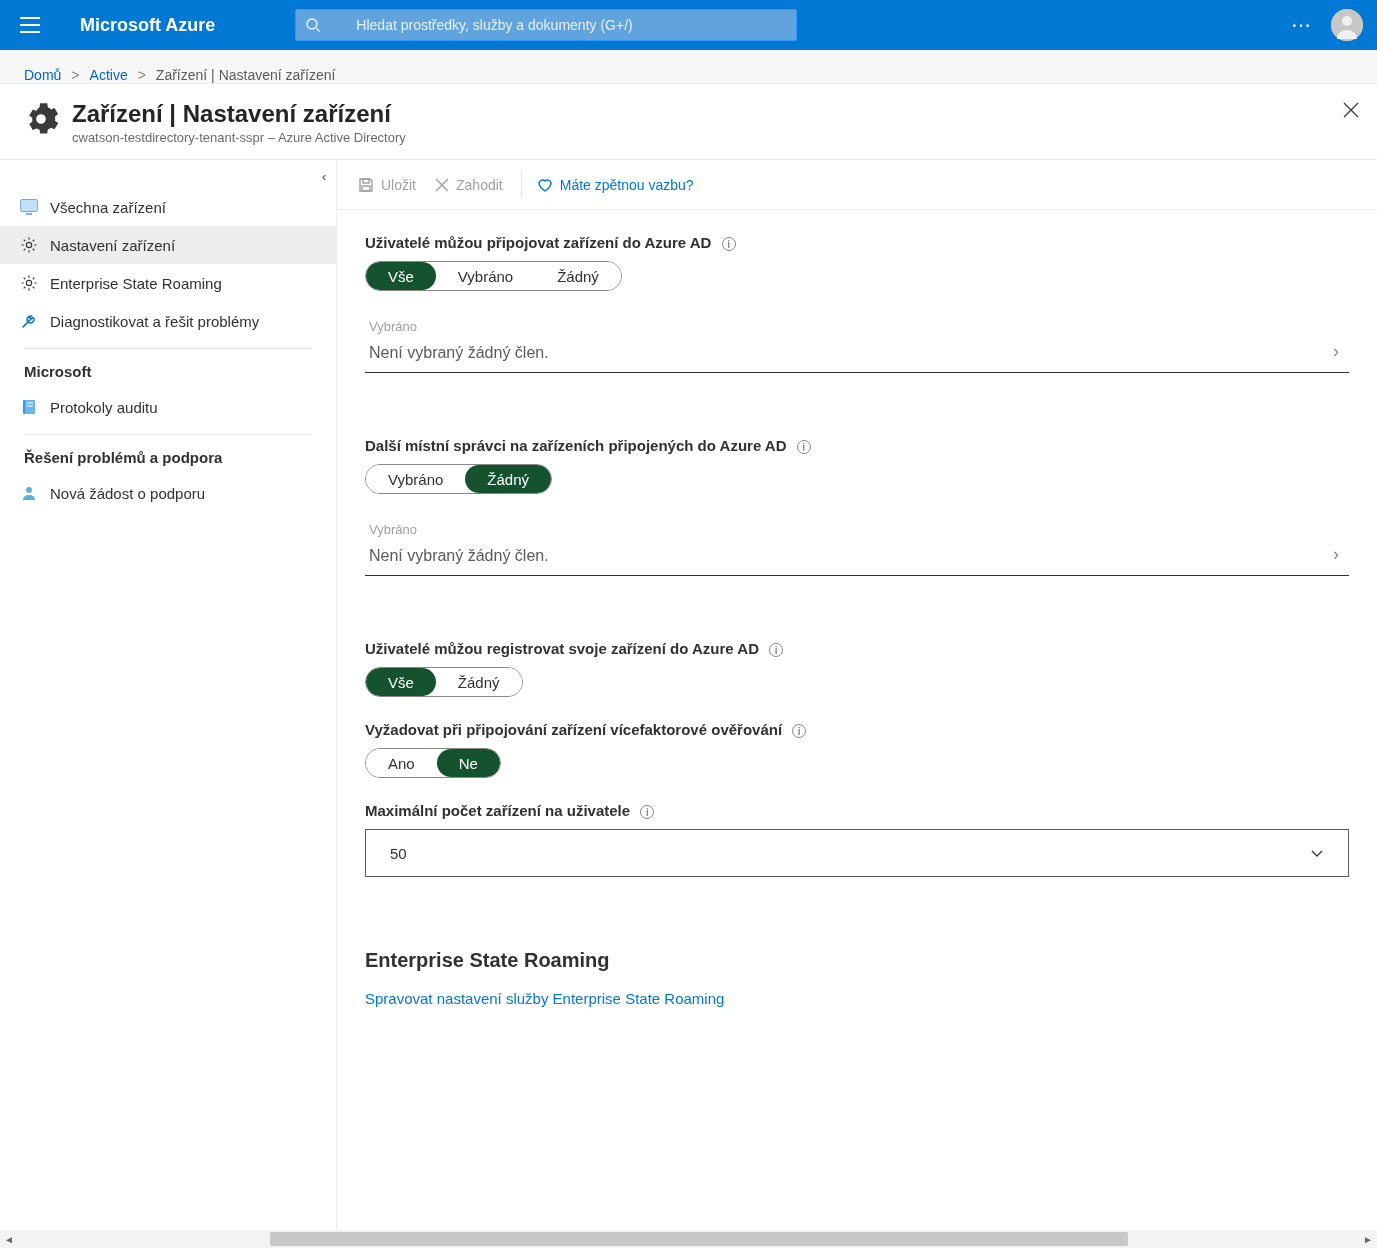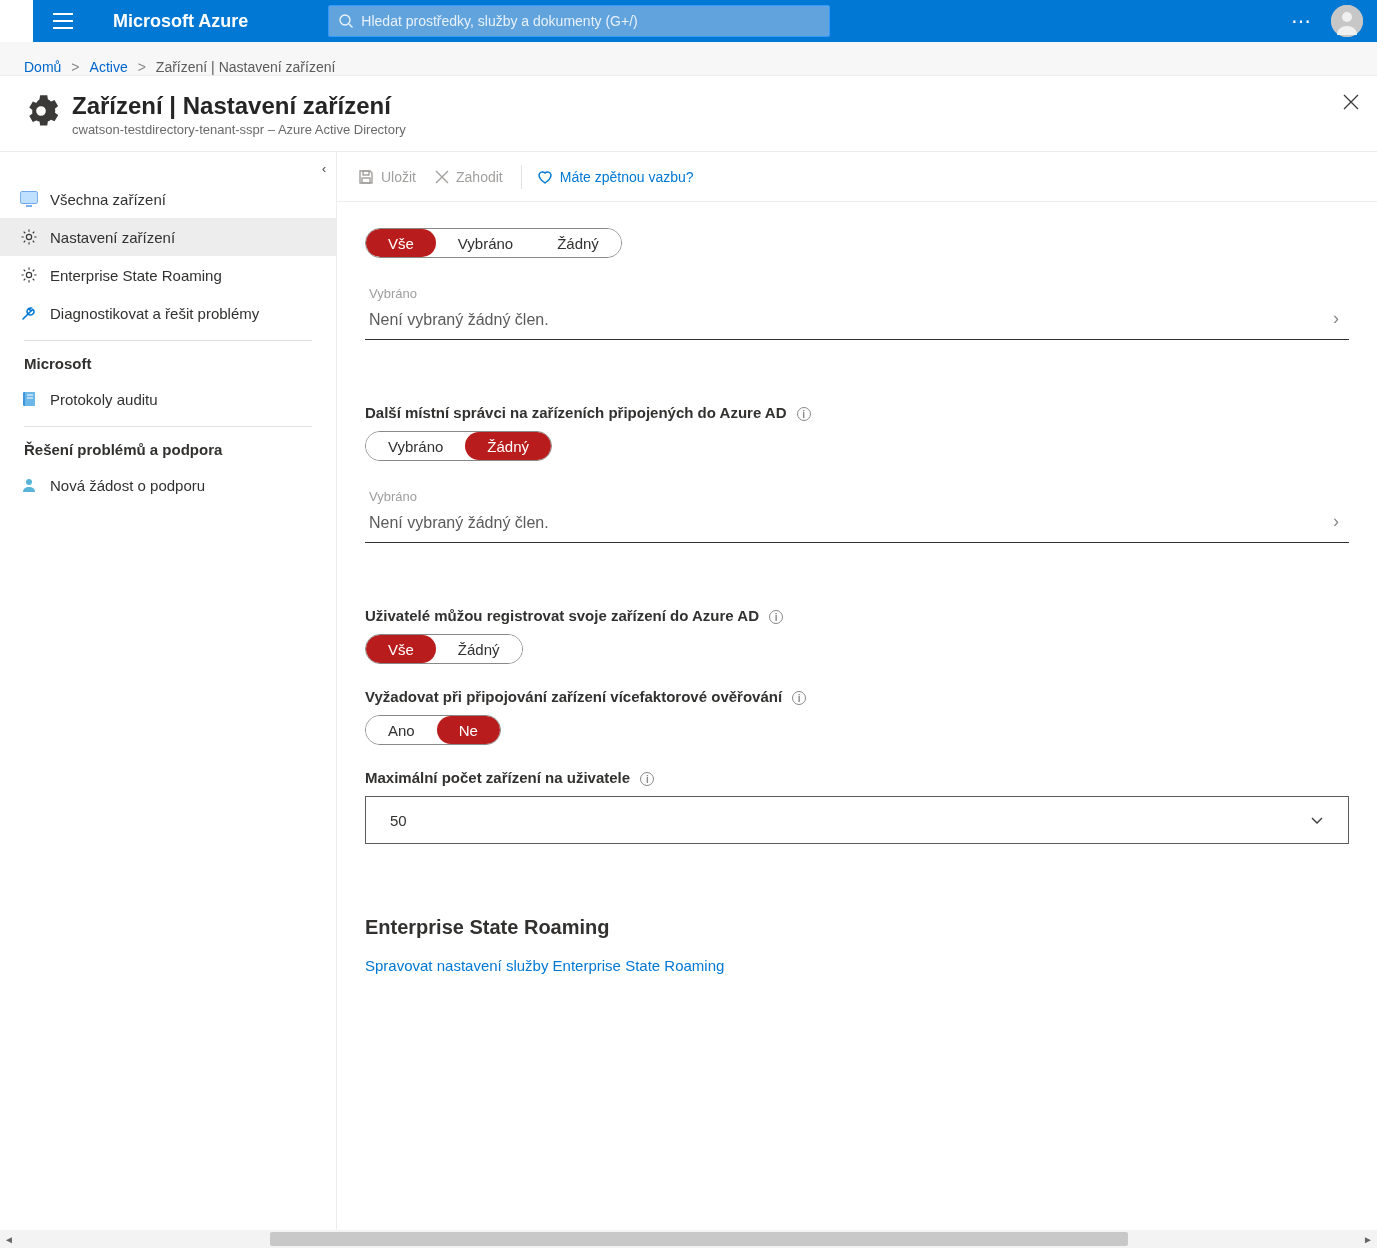--- a/index.html
+++ b/index.html
@@ -1,22 +1,22 @@
 <!DOCTYPE html>
 <html><head>
 <meta charset="utf-8">
 <style>
   * { box-sizing: border-box; margin: 0; padding: 0; }
   body { font-family: "Segoe UI", -apple-system, sans-serif; font-size: 14px; color: #323130; background: #fff; width: 1377px; height: 1248px; overflow: hidden; position: relative; }
 
   
-  .topbar { height: 42px; background: #0078d4; display: flex; align-items: center; color: #fff; margin-left: 33px; }
+  .topbar { height: 50px; background: #0078d4; display: flex; align-items: center; color: #fff; }
   .hamburger { width: 60px; display: flex; justify-content: center; cursor: pointer; }
   .brand { font-size: 18px; font-weight: 600; margin-left: 20px; margin-right: 80px; }
-  .searchbox { flex: 0 0 502px; height: 32px; background: #61a3dd; border: 1px solid #3399ff; border-radius: 2px; display: flex; align-items: center; padding: 0 10px; color: #fff; }
+  .searchbox { flex: 0 0 502px; height: 32px; background: #61a3dd; border: 1px solid #3399ff; border-radius: 2px; display: flex; align-items: center; padding: 0 10px; color: #fff; gap: 28px; }
   .searchbox .sicon { margin-right: 8px; opacity: .9; }
   .searchbox input { background: transparent; border: none; outline: none; color: #fff; font-size: 14px; width: 100%; }
   .searchbox input::placeholder { color: #e8f1fa; }
   .topbar-spacer { flex: 1; }
   .more-dots { width: 50px; text-align: center; font-size: 20px; letter-spacing: 2px; cursor: pointer; }
   .avatar { width: 32px; height: 32px; border-radius: 50%; background: #c7c7c7; margin: 0 14px 0 4px; }
 
   
   .breadcrumb { height: 34px; background: #f7f7f7; display: flex; align-items: flex-end; padding: 0 24px; font-size: 14px; border-bottom: 1px solid #ededed; }
   .breadcrumb a { color: #0066cc; text-decoration: none; }
@@ -47,21 +47,21 @@
   .tbtn.link { color: #0078d4; cursor: pointer; }
   .tbtn .ticon { margin-right: 6px; }
   .tsep { width: 1px; height: 24px; background: #e1e1e1; margin: 0 14px 0 0; }
   .content { padding: 16px 28px 40px 28px; overflow-y: auto; flex: 1; }
 
   .field-label { font-weight: 600; font-size: 15px; color: #323130; margin-top: 8px; }
   .info-circle { display: inline-flex; width: 14px; height: 14px; border: 1px solid #888; border-radius: 50%; align-items: center; justify-content: center; font-size: 10px; color: #888; margin-left: 6px; vertical-align: middle; }
 
   .pillgroup { display: inline-flex; border: 1px solid #8a8886; border-radius: 16px; overflow: hidden; margin-top: 10px; height: 30px; }
   .pill { padding: 4px 22px; font-size: 15px; color: #323130; background: #fff; display: flex; align-items: center; cursor: pointer; }
-  .pill.active { background: #b91c1c; color: #fff; border-radius: 14px; }
+  .pill.active { background: #14532d; color: #fff; border-radius: 14px; }
 
   .picker { margin-top: 22px; border-bottom: 1px solid #323130; padding: 6px 10px 10px 4px; display: flex; align-items: flex-end; justify-content: space-between; cursor: pointer; }
   .picker .pleft { display: flex; flex-direction: column; }
   .picker .ptitle { font-size: 13px; color: #9e9e9e; margin-bottom: 10px; }
   .picker .pvalue { font-size: 16px; color: #5b5b5b; }
   .chev-right { color: #888; font-size: 18px; }
 
   .spacer-big { height: 56px; }
 
   .select { margin-top: 10px; border: 1px solid #5b5b5b; height: 48px; display: flex; align-items: center; justify-content: space-between; padding: 0 24px; font-size: 15px; cursor: pointer; background: #fff; }
@@ -232,20 +232,24 @@
               <path d="M9 15s-6-4-6-8a3.5 3.5 0 016-2 3.5 3.5 0 016 2c0 4-6 8-6 8z" fill="none" stroke="#0078d4" stroke-width="1.5"></path>
             </svg>
         </span>
         <span>Máte zpětnou vazbu?</span>
       </div>
     </div>
 
     <div class="content">
 
       
+      <div class="field-label">
+        <span>Uživatelé můžou připojovat zařízení do Azure AD</span>
+        <span class="info-circle">i</span>
+      </div>
       <div class="pillgroup">
         <div class="pill active">Vše</div>
         <div class="pill">Vybráno</div>
         <div class="pill">Žádný</div>
       </div>
       <div class="picker">
         <div class="pleft">
           <div class="ptitle">Vybráno</div>
           <div class="pvalue">Není vybraný žádný člen.</div>
         </div>

